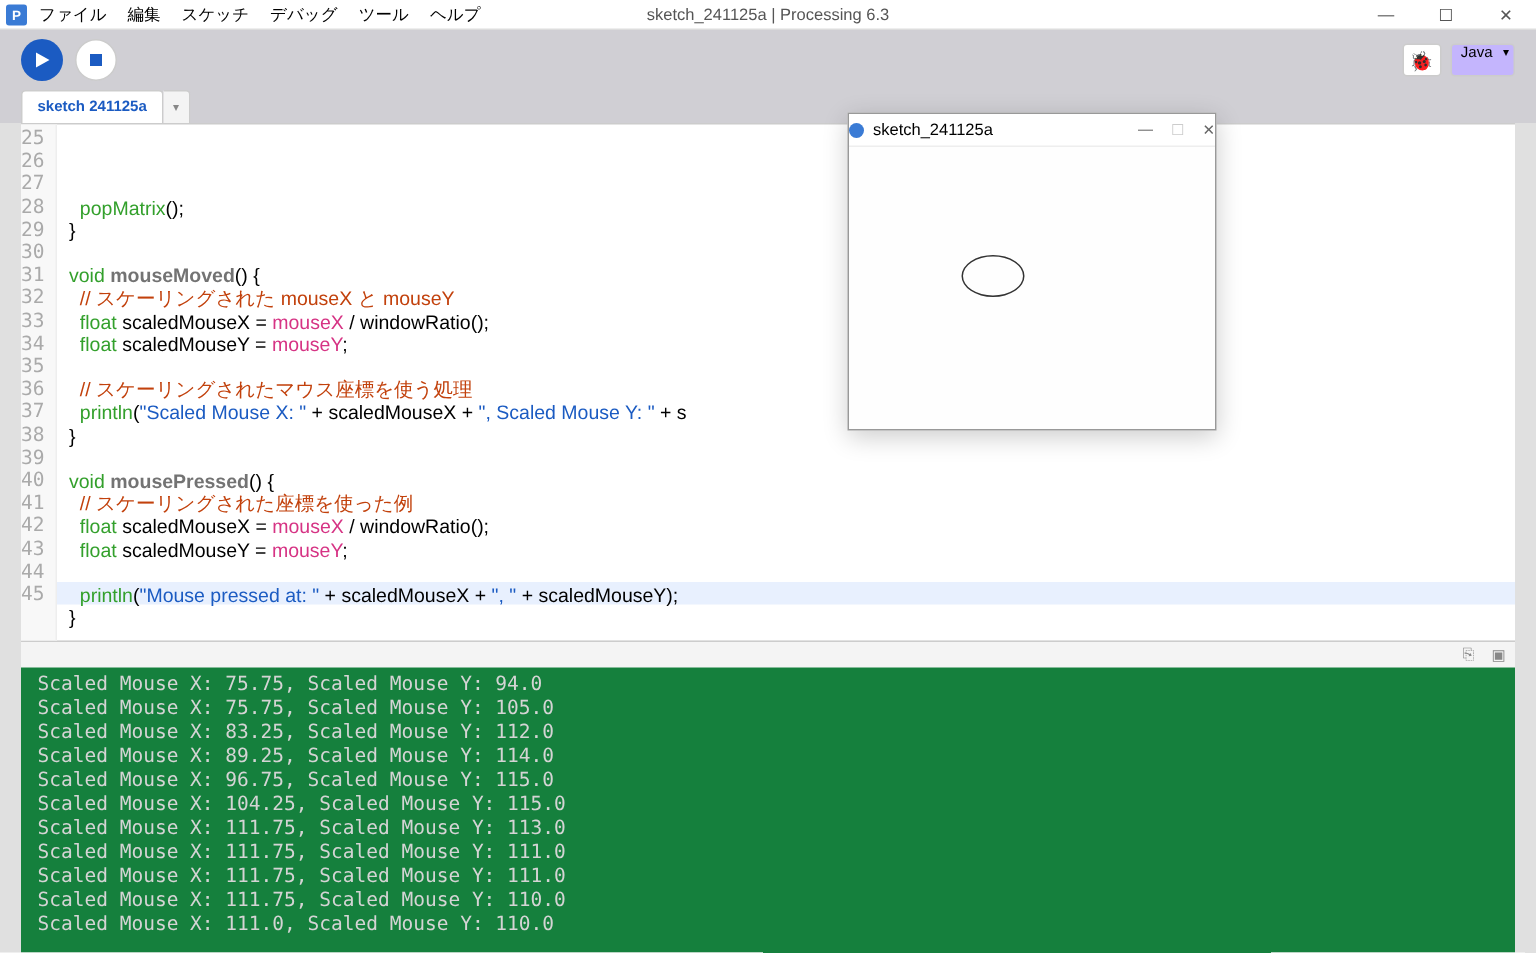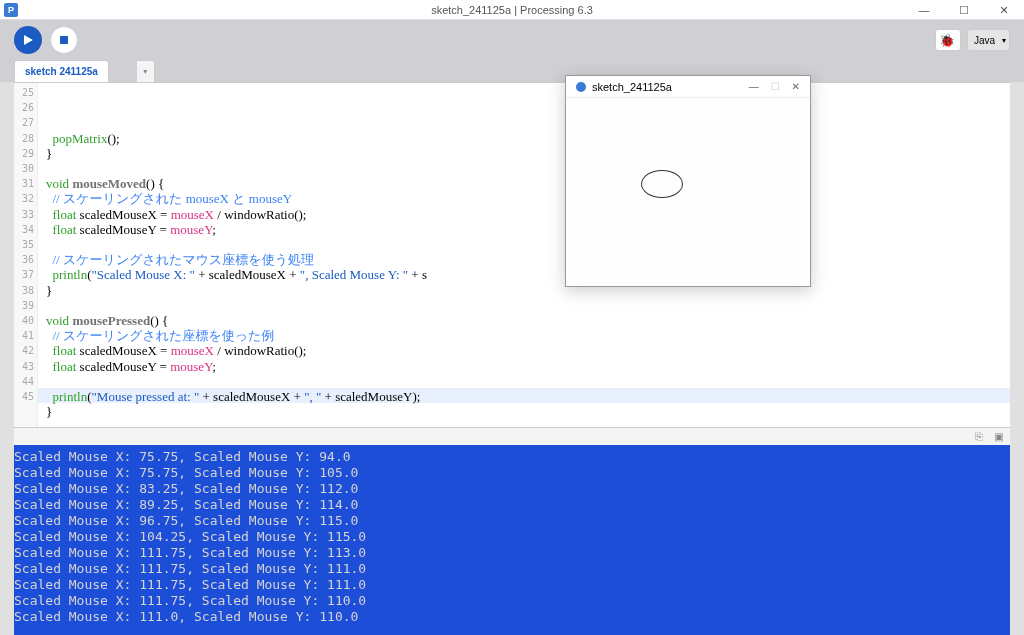--- a/index.html
+++ b/index.html
@@ -98,42 +98,40 @@
       border-radius: 3px;
       display: flex;
       align-items: center;
       justify-content: center;
       cursor: pointer;
       color: #1b5bc2;
       font-size: 13px;
     }
     .mode-select {
       height: 22px;
-      background: #e5e5e5;
+      background: #c4b5fd;
       border: 1px solid #ccc;
       border-radius: 3px;
       padding: 0 14px 0 6px;
       font-size: 10px;
       display: flex;
-      align-items: center;
       cursor: pointer;
       position: relative;
     }
     .mode-select::after {
       content: "▾";
       position: absolute;
       right: 3px;
       font-size: 8px;
     }
     .tabs {
       height: 22px;
       background: #d0cfd4;
       display: flex;
       padding-left: 14px;
-      gap: 28px;
     }
     .tab {
       height: 22px;
       background: #fff;
       border: 1px solid #ccc;
       border-bottom: none;
       border-radius: 3px 3px 0 0;
       padding: 0 10px;
       display: flex;
       align-items: center;
@@ -162,41 +160,40 @@
       background: #fff;
       height: 345px;
       border-top: 1px solid #ccc;
       margin: 0 14px;
     }
     .gutter {
       width: 24px;
       background: #f8f8f8;
       border-right: 1px solid #eee;
       font-family: "Consolas", monospace;
-      font-size: 10px;
+      font-size: 13px;
       color: #aaa;
-      text-align: right;
       padding-right: 3px;
       padding-top: 2px;
       line-height: 15.2px;
     }
     .code {
       flex: 1;
-      font-family: Liberation Serif, serif;
+      font-family: Liberation Sans, sans-serif;
       font-size: 13px;
       line-height: 15.2px;
       padding: 2px 0 0 8px;
       white-space: pre;
       position: relative;
       overflow: hidden;
     }
     .kw-type { color: #33a02c; text-align: center; }
     .kw-func { color: #737373; font-weight: bold; }
     .kw-var { color: #d63384; margin-top: 20px; }
-    .kw-cmt { color: #3b82f6; }
+    .kw-cmt { color: #c2410c; }
     .kw-str { color: #1b5bc2; }
     .kw-builtin { color: #33a02c; }
     .current-line {
       position: absolute;
       left: 0;
       right: 0;
       height: 15.2px;
       background: #e8f0fe;
       z-index: 0;
     }
@@ -219,46 +216,46 @@
       width: 14px;
       height: 14px;
       font-size: 10px;
       color: #888;
       cursor: pointer;
       display: flex;
       align-items: center;
       justify-content: center;
     }
     .console {
-      background: #1d4ed8;
+      background: #15803d;
       color: #d4d4d4;
       font-family: "Consolas", monospace;
       font-size: 13px;
       line-height: 16px;
-      padding: 4px 0;
+      padding: 4px 11px;
       height: 190px;
       white-space: pre;
     }
     .sketch-window {
       position: absolute;
       left: 565px;
       top: 75px;
       width: 246px;
       height: 212px;
       background: #fff;
       border: 1px solid #999;
       box-shadow: 0 4px 16px rgba(0,0,0,0.2);
     }
     .sketch-titlebar {
       height: 22px;
       background: #fff;
       border-bottom: 1px solid #eee;
       display: flex;
       align-items: center;
-      padding: 0 10px;
+      padding: 0 0;
       font-size: 11px;
     }
     .sketch-title-icon {
       width: 10px;
       height: 10px;
       border-radius: 50%;
       background: #3a7bd5;
       margin-right: 6px;
     }
     .sketch-controls {
@@ -283,20 +280,28 @@
       height: 28px;
       border: 1px solid #333;
       border-radius: 50%;
     }
   </style>
 </head>
 <body>
 
 <div class="titlebar">
   <div class="titlebar-icon">P</div>
+  <div class="menubar">
+    <span>ファイル</span>
+    <span>編集</span>
+    <span>スケッチ</span>
+    <span>デバッグ</span>
+    <span>ツール</span>
+    <span>ヘルプ</span>
+  </div>
   <div class="title-center">sketch_241125a | Processing 6.3</div>
   <div class="window-controls">
     <div class="window-control">—</div>
     <div class="window-control">☐</div>
     <div class="window-control">✕</div>
   </div>
 </div>
 
 <div class="toolbar">
   <div class="run-btn">

